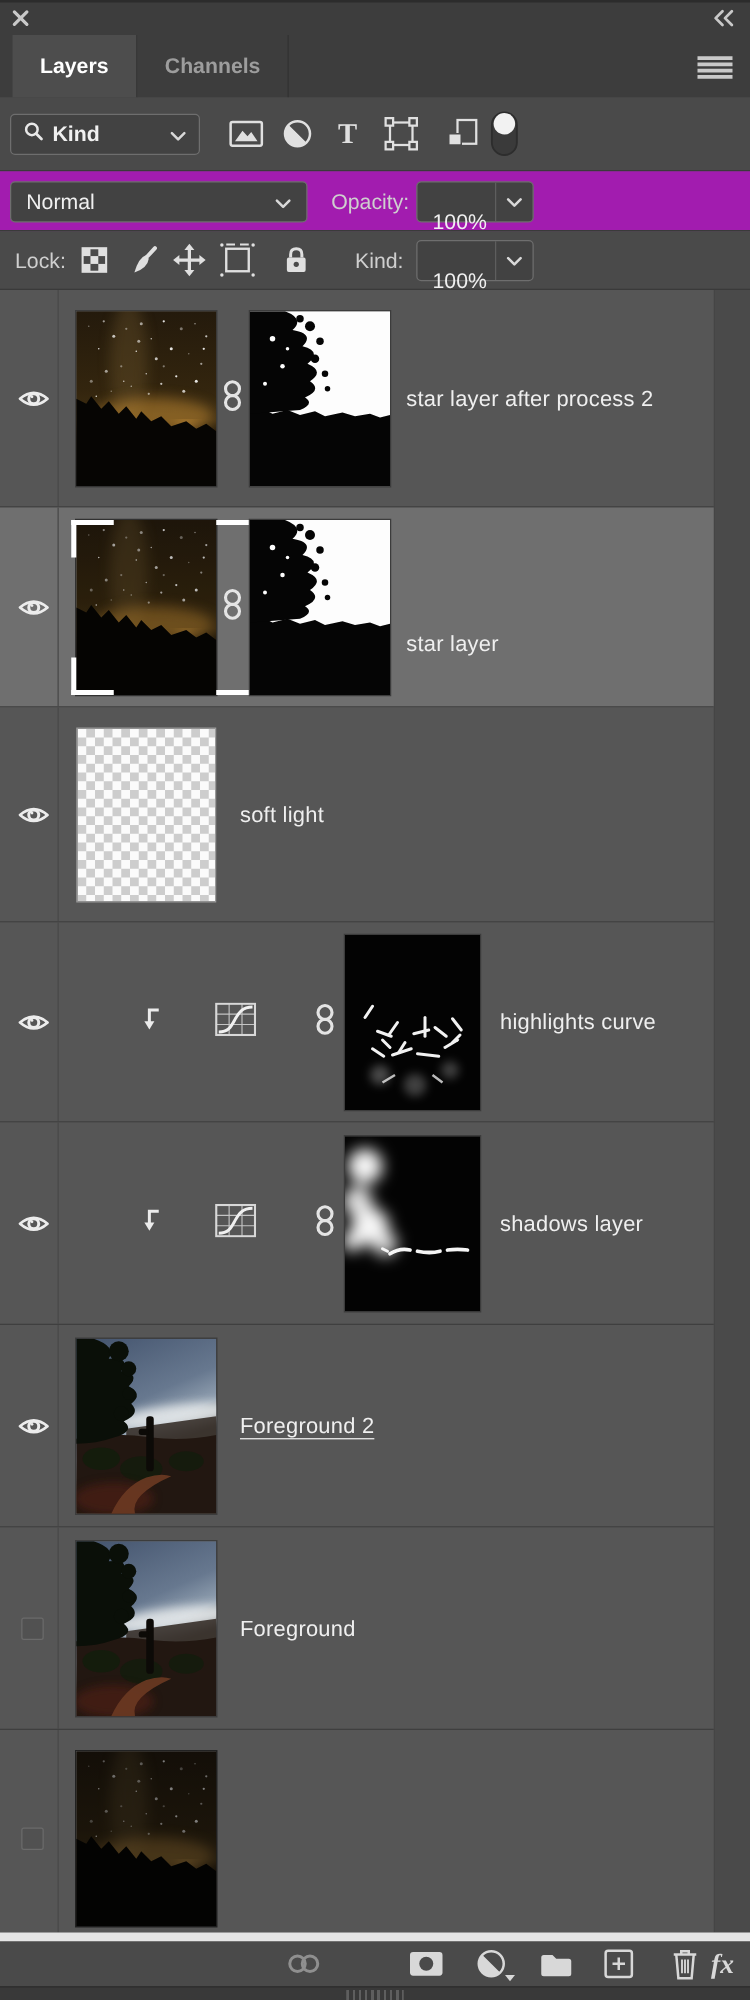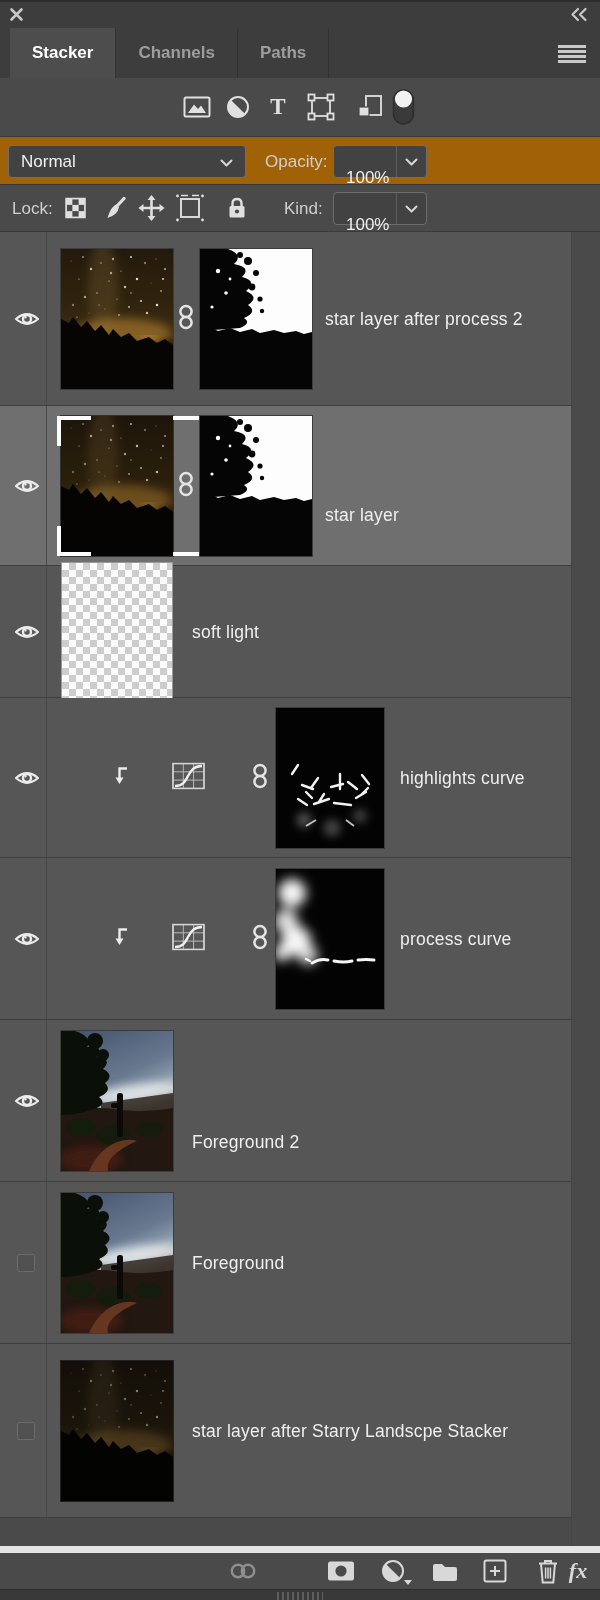--- a/index.html
+++ b/index.html
@@ -17,21 +17,21 @@
   .tabbar { height:50px; background:#3d3d3d; display:flex; position:relative; }
   .tab { height:50px; display:flex; align-items:center; padding:0 22px;
          font-size:17px; font-weight:bold; color:#9d9d9d; border-right:1px solid #323232; }
   .tab.active { background:#4d4d4d; color:#ffffff; border-right:1px solid #323232; }
   .tab:first-child { margin-left:10px; }
   .hamburger { position:absolute; right:14px; top:17px; width:28px; height:17px; }
   .hamburger div { height:2.5px; background:#c9c9c9; margin-bottom:2.5px; }
 
   
   .filterbar { height:59px; background:#4a4a4a; border-bottom:1px solid #3a3a3a; position:relative; }
-  .blendbar  { height:48px; background:#a16207; border-bottom:1px solid #3a3a3a; position:relative; }
+  .blendbar  { height:48px; background:#a21caf; border-bottom:1px solid #3a3a3a; position:relative; }
   .lockbar   { height:47px; background:#4a4a4a; border-bottom:1px solid #3a3a3a; position:relative; }
 
   .ctrl { position:absolute; background:#424242; border:1px solid #6e6e6e; border-radius:4px;
           display:flex; align-items:center; color:#f0f0f0; font-size:17px; }
   .kind-dd { left:8px; top:13px; width:152px; height:33px; padding:0 10px; gap:7px; }
   .kind-dd .chev { margin-left:auto; }
   .blend-dd { left:8px; top:8px; width:238px; height:33px; padding:0 12px; }
   .blend-dd .chev { margin-left:auto; }
   .valbox { width:94px; height:33px; }
   .valbox .val { padding-left:12px;margin-top:32px; }
@@ -52,21 +52,21 @@
   .eyebox { position:absolute; left:13px; top:50%; transform:translateY(-50%); width:28px; height:22px; cursor:pointer; }
   .hidebox { position:absolute; left:17px; top:50%; transform:translateY(-50%); width:18px; height:18px;
              border:1px solid #6b6b6b; border-radius:2px; background:#515151; cursor:pointer; }
   .thumb { position:absolute; top:50%; transform:translateY(-50%); box-shadow:0 0 0 1px #3c3c3c; }
   .thumb svg { display:block; }
   .checker { width:112px; height:140px; border:1px solid #9a9a9a;
              background:conic-gradient(#cdcdcd 25%, #fbfbfb 0 50%, #cdcdcd 0 75%, #fbfbfb 0);
              background-size:14px 14px; }
   .lname { position:absolute; top:50%; transform:translateY(-50%); color:#efefef; font-size:17.5px;
            white-space:nowrap; letter-spacing:.2px; }
-  .lname.underlined { text-underline-offset:4px;margin-top:41px; }
+  .lname.underlined { text-decoration:underline; text-underline-offset:4px; }
   .corner { position:absolute; width:34px; height:30px; }
   .c-tl { border-top:4px solid #fff; border-left:4px solid #fff; }
   .c-tr { border-top:4px solid #fff; border-right:4px solid #fff; }
   .c-bl { border-bottom:4px solid #fff; border-left:4px solid #fff; }
   .c-br { border-bottom:4px solid #fff; border-right:4px solid #fff; }
   .rowicon { position:absolute; top:50%; transform:translateY(-50%); }
 
   
   .toolbar { height:43px; background:#4a4a4a; border-top:7px solid #e5e5e5; position:relative; }
   .tbtn { position:absolute; top:50%; transform:translateY(-50%); display:flex; align-items:center;
@@ -93,37 +93,48 @@
     </span>
     <span class="collapse">
       <svg width="18" height="15" viewBox="0 0 18 15">
           <path d="M8,2 L2.5,7.5 L8,13 M15.5,2 L10,7.5 L15.5,13" stroke="#c9c9c9" stroke-width="2.2" fill="none" stroke-linecap="round" stroke-linejoin="round"></path>
         </svg>
     </span>
   </div>
 
   <div class="tabbar">
     <div class="tab active">
-        <span>Stacker</span>
+        <span>Layers</span>
       </div>
     <div class="tab">
         <span>Channels</span>
-      </div>
-    <div class="tab">
-        <span>Paths</span>
       </div>
     <div class="hamburger">
         <div></div>
         <div></div>
         <div></div>
         <div></div>
       </div>
   </div>
 
   <div class="filterbar">
+    <div class="ctrl kind-dd">
+      <span>
+        <svg width="16" height="16" viewBox="0 0 16 16">
+            <circle cx="6.5" cy="6.5" r="4.6" stroke="#e8e8e8" stroke-width="2" fill="none"></circle>
+            <path d="M10,10 L14.2,14.2" stroke="#e8e8e8" stroke-width="2.2" stroke-linecap="round"></path>
+          </svg>
+      </span>
+      <span style="font-weight:bold;">Kind</span>
+      <span class="chev">
+        <svg width="13" height="8" viewBox="0 0 13 8">
+            <path d="M1.5,1.5 L6.5,6.5 L11.5,1.5" stroke="#d8d8d8" stroke-width="2" fill="none" stroke-linecap="round" stroke-linejoin="round"></path>
+          </svg>
+      </span>
+    </div>
     <span class="fbtn" style="left:183px;">
       <svg width="28" height="22" viewBox="0 0 28 22">
           <rect x="1.5" y="1.5" width="25" height="19" rx="1.5" stroke="#e0e0e0" stroke-width="2" fill="none"></rect>
           <path d="M5,17 L11,8.5 L15,13 L18,9.5 L23,17 Z" fill="#e0e0e0"></path>
         </svg>
     </span>
     <span class="fbtn" style="left:226px;">
       <svg width="24" height="24" viewBox="0 0 24 24">
           <circle cx="12" cy="12" r="10" stroke="#e0e0e0" stroke-width="2" fill="none"></circle>
           <path d="M4.93,4.93 A10,10 0 0 0 19.07,19.07 Z" fill="#e0e0e0"></path>
@@ -399,21 +410,21 @@
               <circle cx="40" cy="6" r="3" fill="#050505"></circle>
               <circle cx="62" cy="62" r="2.2" fill="#050505"></circle>
               <circle cx="18" cy="22" r="2.2" fill="#fdfdfd"></circle>
               <circle cx="26" cy="44" r="1.8" fill="#fdfdfd"></circle>
               <circle cx="12" cy="58" r="1.6" fill="#fdfdfd"></circle>
               <circle cx="30" cy="30" r="1.4" fill="#fdfdfd"></circle>
             </svg>
           </div>
           <span class="lname" style="left: 325px; margin-top: 29px;">star layer</span>
         </div>
-        <div class="lrow" style="height: 132px;">
+        <div class="lrow" style="height: 172px;">
           <div class="eyecell">
             <span class="eyebox"><svg width="28" height="22" viewBox="0 0 28 22">
                 <path d="M3,11 Q14,1.5 25,11 Q14,20.5 3,11 Z" stroke="#ececec" stroke-width="2.2" fill="none" stroke-linejoin="round"></path>
                 <circle cx="14" cy="11" r="4" stroke="#ececec" stroke-width="2.4" fill="none"></circle>
                 <circle cx="12.6" cy="9.4" r="1.1" fill="#ececec"></circle>
               </svg></span>
           </div>
           <div class="thumb" style="left: 61px; box-shadow: none;">
             <div class="checker"></div>
           </div>
@@ -505,21 +516,21 @@
                 <circle cx="16" cy="24" r="14"></circle>
                 <circle cx="10" cy="52" r="12" opacity="0.9"></circle>
                 <circle cx="20" cy="72" r="15"></circle>
                 <circle cx="32" cy="86" r="10" opacity="0.85"></circle>
                 <circle cx="6" cy="84" r="8"></circle>
               </g>
               <path d="M36,94 q8,-5 16,-3 m6,1 q10,2 18,0 m6,-1 q8,-1 16,0" stroke="#f5f5f5" stroke-width="3" fill="none" stroke-linecap="round"></path>
               <path d="M30,90 l4,2" stroke="#f5f5f5" stroke-width="2.4" stroke-linecap="round"></path>
             </svg>
           </div>
-          <span class="lname" style="left: 400px;">process curve</span>
+          <span class="lname" style="left: 400px;">shadows layer</span>
         </div>
         <div class="lrow" style="height: 162px;">
           <div class="eyecell">
             <span class="eyebox"><svg width="28" height="22" viewBox="0 0 28 22">
                 <path d="M3,11 Q14,1.5 25,11 Q14,20.5 3,11 Z" stroke="#ececec" stroke-width="2.2" fill="none" stroke-linejoin="round"></path>
                 <circle cx="14" cy="11" r="4" stroke="#ececec" stroke-width="2.4" fill="none"></circle>
                 <circle cx="12.6" cy="9.4" r="1.1" fill="#ececec"></circle>
               </svg></span>
           </div>
           <div class="thumb" style="left: 61px;">
@@ -642,21 +653,20 @@
               <circle cx="86" cy="64" r="1.2" fill="#fff" opacity="0.72"></circle>
               <circle cx="16" cy="68" r="0.6" fill="#fff" opacity="0.88"></circle>
               <circle cx="70" cy="44" r="0.8999999999999999" fill="#fff" opacity="0.4"></circle>
               <circle cx="50" cy="24" r="1.2" fill="#fff" opacity="0.56"></circle>
               <circle cx="38" cy="56" r="0.6" fill="#fff" opacity="0.72"></circle>
               <circle cx="102" cy="30" r="0.8999999999999999" fill="#fff" opacity="0.88"></circle>
               <ellipse cx="88" cy="90" rx="8" ry="2" fill="#ffb84d" opacity="0.85" filter="url(#bl7)"></ellipse>
               <path d="M0,70 L8,74 L12,68 L20,78 L26,72 L34,82 L40,76 L48,86 L52,80 L60,88 L68,84 L76,92 L88,88 L96,94 L104,90 L112,96 V140 H0 Z" fill="#060503"></path>
             </svg>
           </div>
-          <span class="lname" style="left: 192px;">star layer after Starry Landscpe Stacker</span>
         </div>
       </div>
     <div class="gutter"></div>
   </div>
 
   <div class="toolbar">
     <span class="tbtn" style="left:228px;">
       <svg width="30" height="20" viewBox="0 0 30 20">
           <circle cx="10" cy="10" r="6.2" stroke="#8f8f8f" stroke-width="2.4" fill="none"></circle>
           <circle cx="20" cy="10" r="6.2" stroke="#8f8f8f" stroke-width="2.4" fill="none"></circle>

